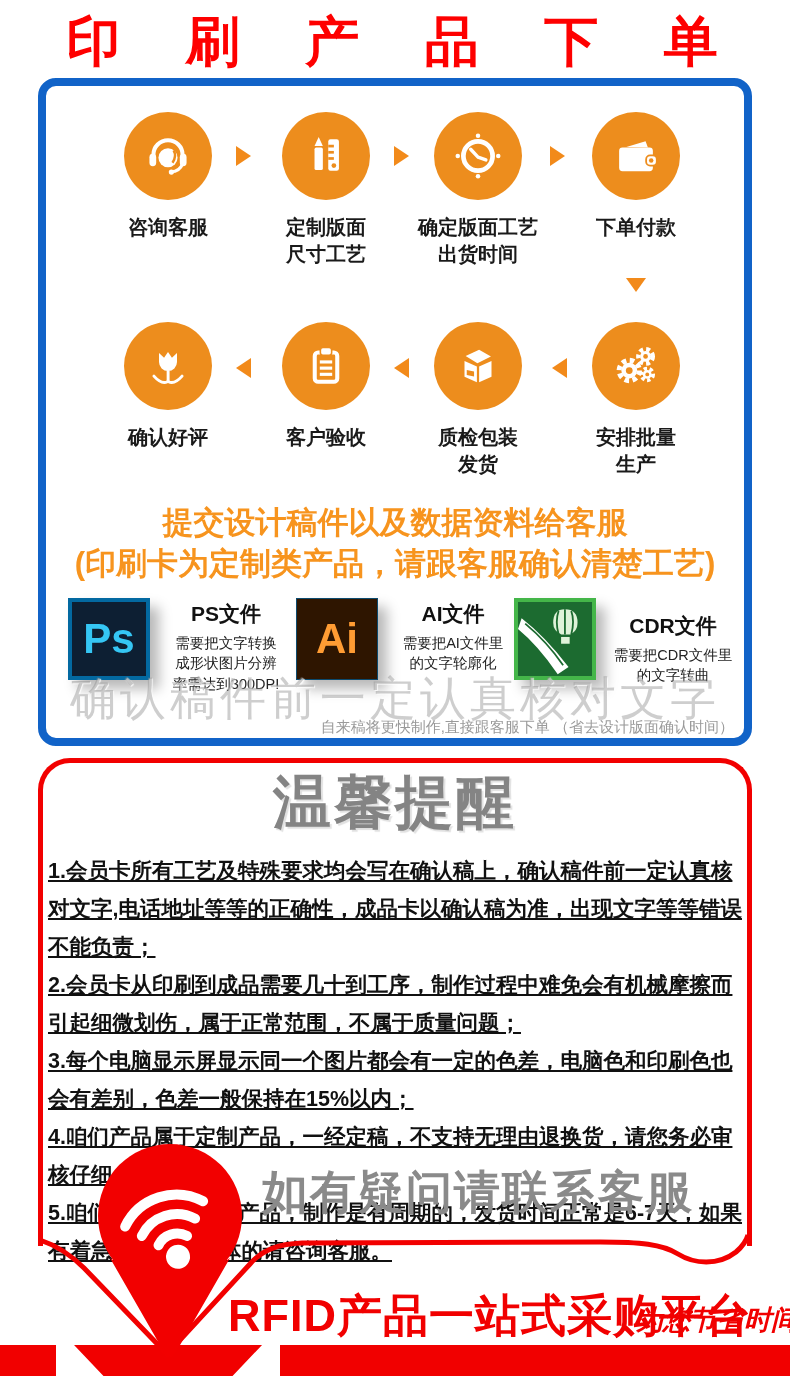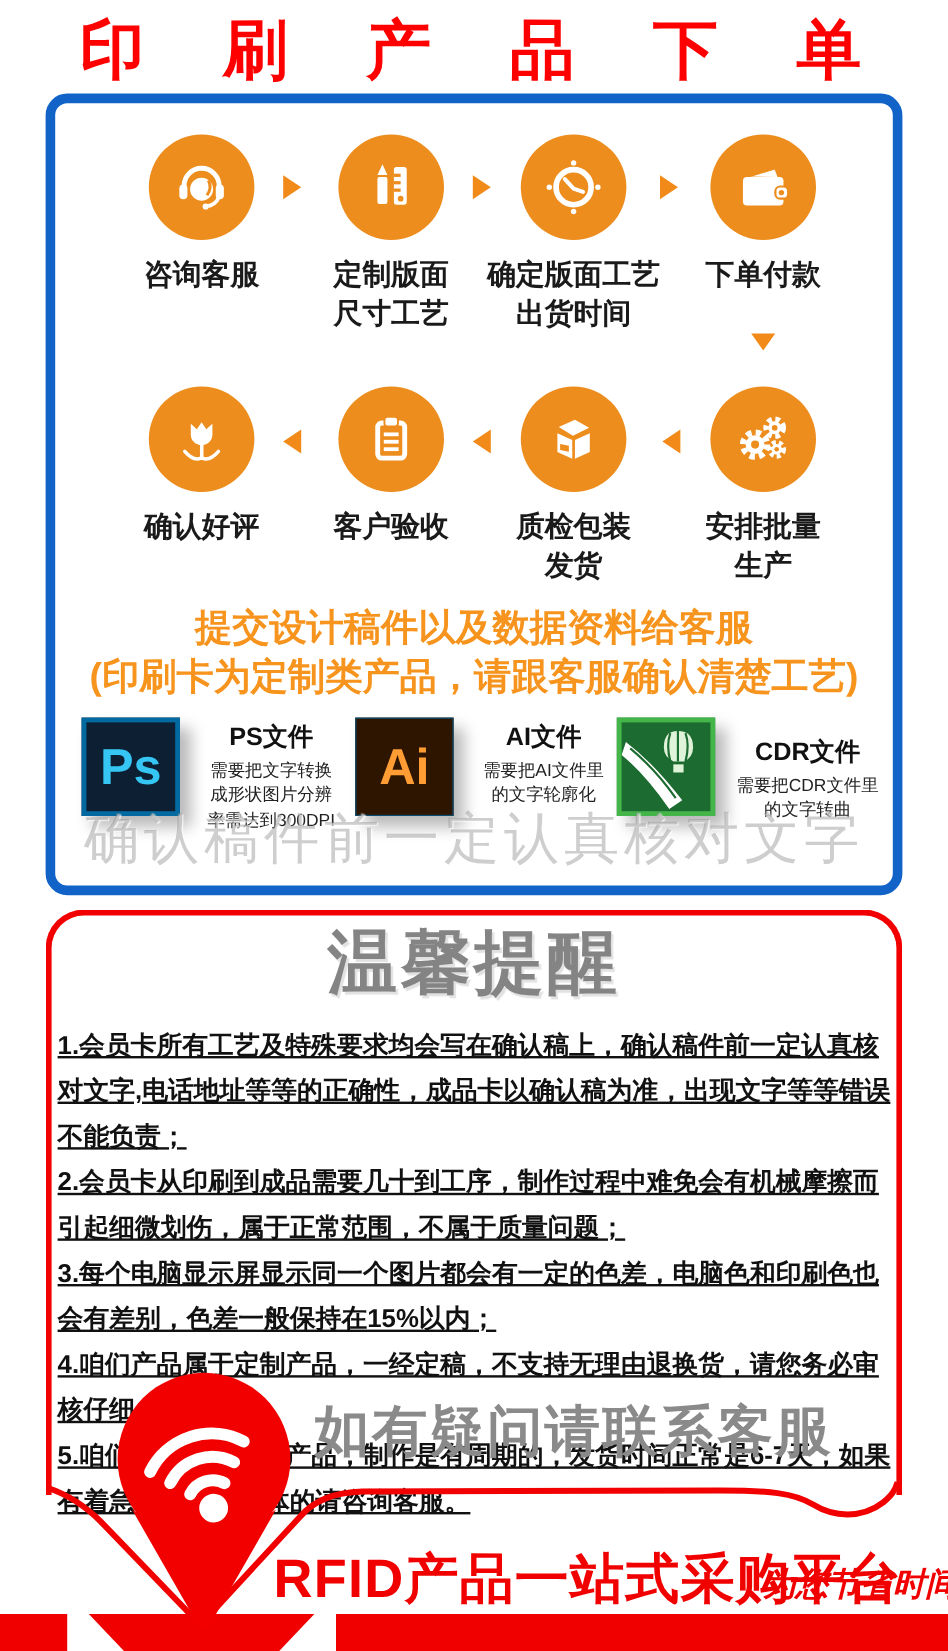--- a/index.html
+++ b/index.html
@@ -12,21 +12,21 @@
     font-size:54px;font-weight:700;color:#fe0000;letter-spacing:26px;padding-left:20px;box-sizing:border-box;}
 
   
   .flow-box{position:absolute;left:38px;top:78px;width:714px;height:668px;
     border:8px solid #1163c8;border-radius:18px;box-sizing:border-box;background:#fff;}
 
   .step{position:absolute;width:160px;text-align:center;}
   .step .circle{width:88px;height:88px;border-radius:50%;background:#ed8d1d;
     margin:0 auto;display:flex;align-items:center;justify-content:center;}
   .step .circle svg{width:54px;height:54px;}
-  .step .lbl{margin-top:14px;font-size:24px;font-weight:700;color:#1a1a1a;
+  .step .lbl{margin-top:14px;font-size:20px;font-weight:700;color:#1a1a1a;
     line-height:1.35;white-space:pre-line;}
 
   .r1-1{left:42px;top:26px;}  .r1-2{left:200px;top:26px;}
   .r1-3{left:352px;top:26px;} .r1-4{left:510px;top:26px;}
   .r2-1{left:42px;top:236px;} .r2-2{left:200px;top:236px;}
   .r2-3{left:352px;top:236px;}.r2-4{left:510px;top:236px;}
 
   .arr{position:absolute;width:0;height:0;}
   .arr-right{border-top:10px solid transparent;border-bottom:10px solid transparent;border-left:15px solid #f28a1a;}
   .arr-left {border-top:10px solid transparent;border-bottom:10px solid transparent;border-right:15px solid #f28a1a;}
@@ -255,20 +255,21 @@
         <path d="M8 24Q32 44 50 70" stroke="#1c6b30" stroke-width="2" fill="none"></path>
       </svg>
     </div>
     <div class="file-text ft-cdr">
       <div class="ftitle">CDR文件</div>
       <div class="fdesc">需要把CDR文件里
 的文字转曲</div>
     </div>
 
     <div class="watermark">确认稿件前一定认真核对文字</div>
+    <div class="self-note">自来稿将更快制作,直接跟客服下单 （省去设计版面确认时间）</div>
   </div>
 
   <div class="reminder-box"></div>
   <div class="reminder-title">温馨提醒</div>
   <div class="reminder-items">
     <p>1.会员卡所有工艺及特殊要求均会写在确认稿上，确认稿件前一定认真核对文字,电话地址等等的正确性，成品卡以确认稿为准，出现文字等等错误不能负责；</p>
     <p>2.会员卡从印刷到成品需要几十到工序，制作过程中难免会有机械摩擦而引起细微划伤，属于正常范围，不属于质量问题；</p>
     <p>3.每个电脑显示屏显示同一个图片都会有一定的色差，电脑色和印刷色也会有差别，色差一般保持在15%以内；</p>
     <p>4.咱们产品属于定制产品，一经定稿，不支持无理由退换货，请您务必审核仔细；</p>
     <p>5.咱们产品属于定制产品，制作是有周期的，发货时间正常是6-7天，如果有着急的情况，具体的请咨询客服。</p>

